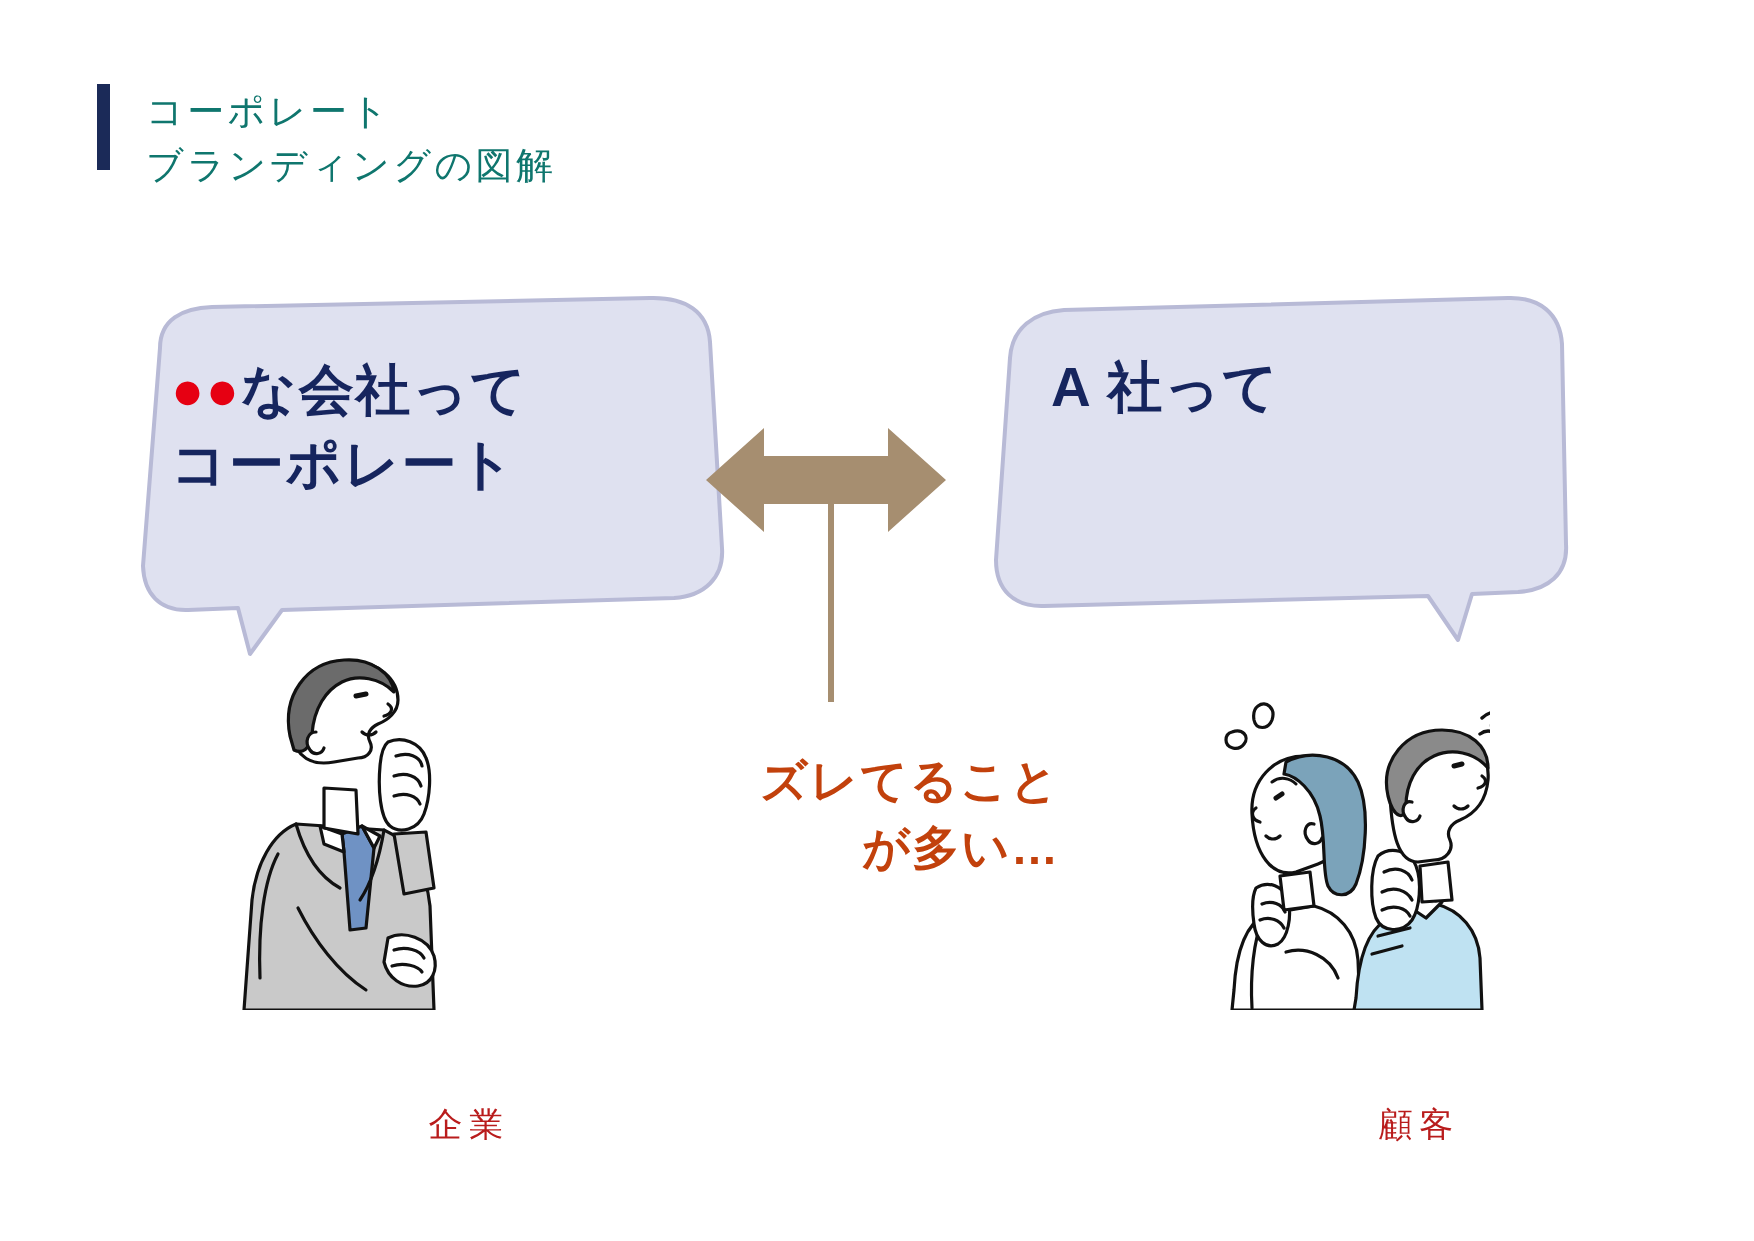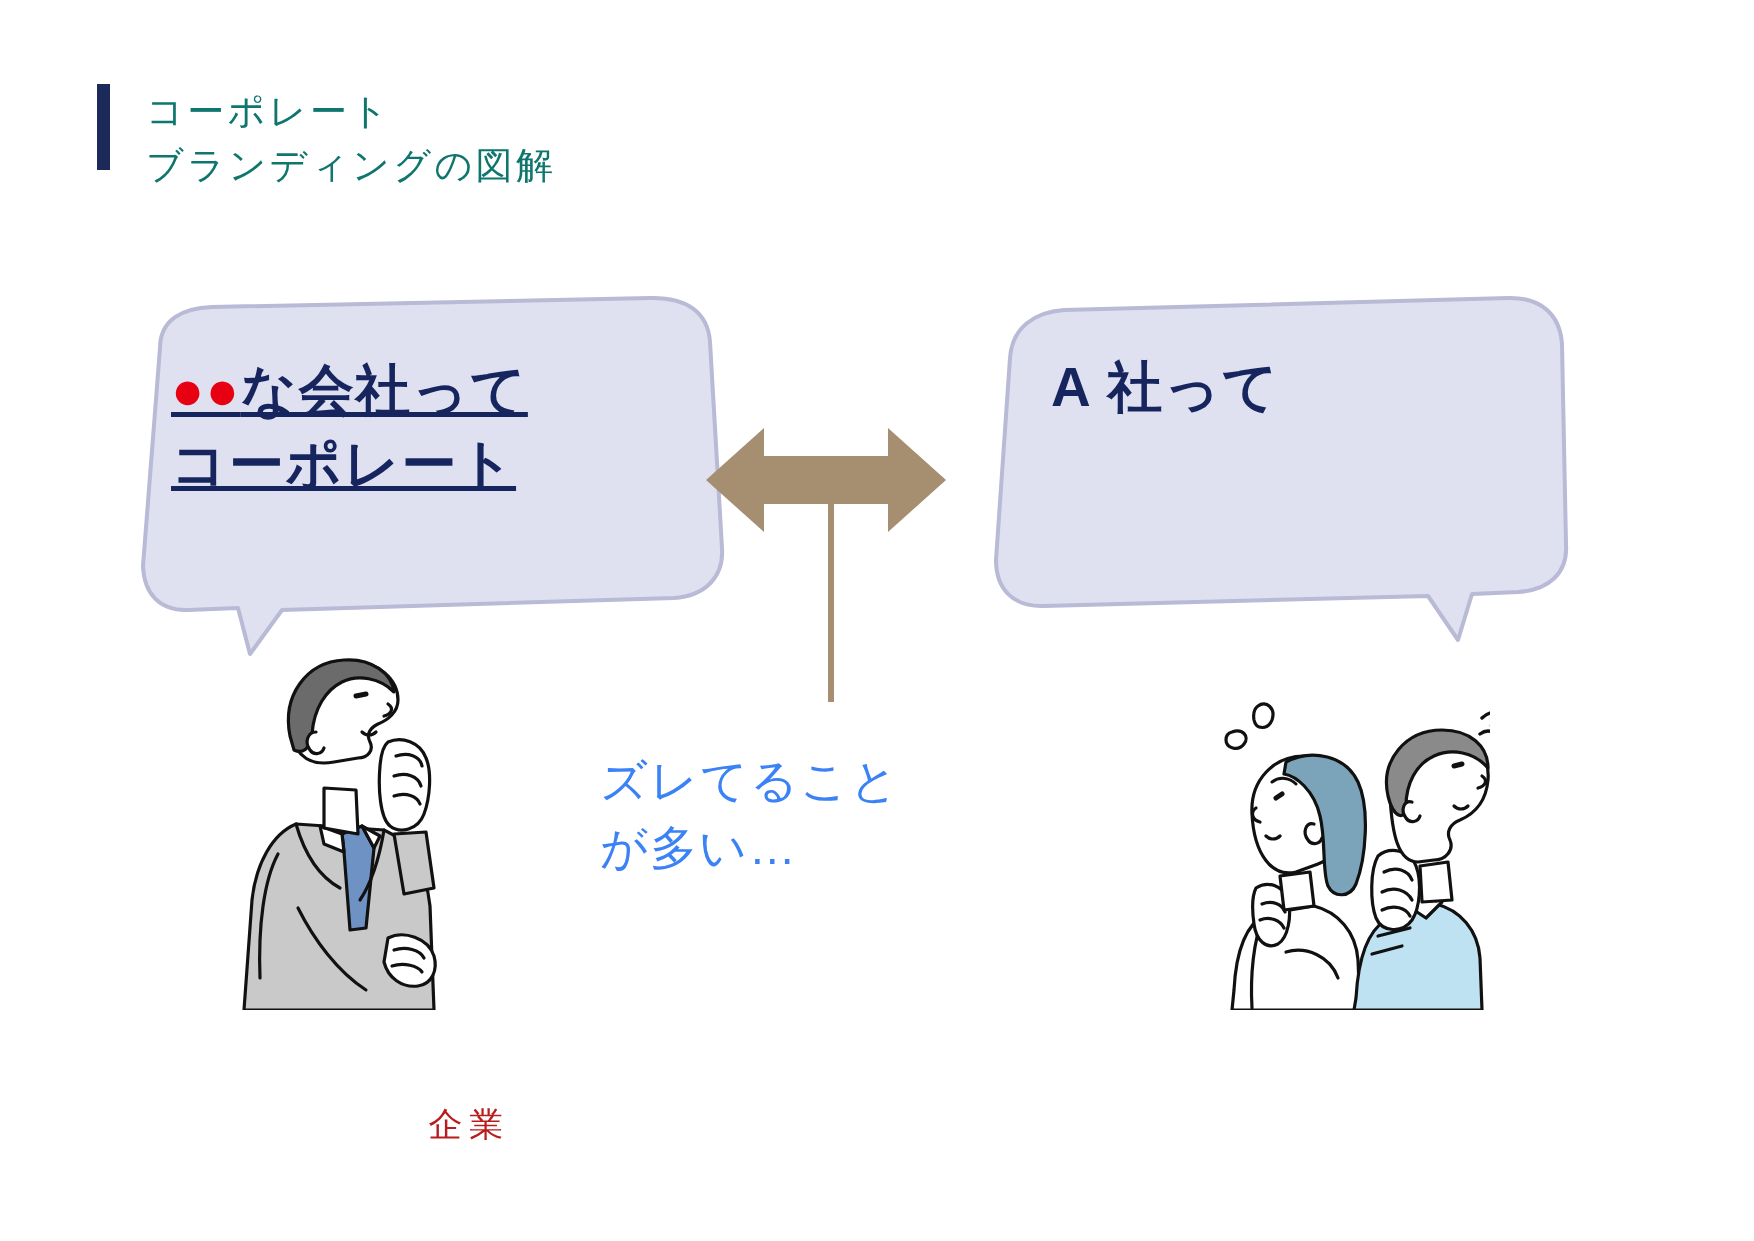--- a/index.html
+++ b/index.html
@@ -68,21 +68,20 @@
   #bubble-left {
     left: 130px;
     top: 296px;
     width: 600px;
     height: 355px;
   }
   #bubble-left-text {
     left: 41px;
     top: 58px;
     font-size: 55px;
-    text-decoration: underline;
   }
   #bubble-right {
     left: 988px;
     top: 296px;
     width: 580px;
     height: 330px;
   }
   #bubble-right-text {
     left: 63px;
     top: 55px;
@@ -103,25 +102,25 @@
     top: 480px;
     width: 6px;
     height: 222px;
     background: #a68e70;
   }
   #center-caption {
     position: absolute;
     left: 600px;
     top: 748px;
     width: 460px;
-    text-align: left;
+    text-align: right;
     font-size: 47px;
     line-height: 1.42;
-    color: #3b82f6;
-    font-weight: 400;
+    color: #c2410c;
+    font-weight: 700;
     letter-spacing: 0.04em;
     white-space: pre-line;
   }
 
   
   .figure {
     position: absolute;
   }
   #figure-company {
     left: 238px;
@@ -363,14 +362,15 @@
 
         <path d="M378 116 C 374 120, 368 120, 364 116" fill="none"></path>
 
         <path d="M392 28 C 402 18, 418 22, 418 34 C 418 44, 404 46, 402 38 C 400 32, 406 28, 411 31" fill="none" stroke-width="3.4"></path>
         <path d="M390 44 C 398 38, 410 42, 408 52" fill="none" stroke-width="3.4"></path>
       </g>
     </svg>
   </div>
 
   <div class="bottom-label" id="label-company">企業</div>
+  <div class="bottom-label" id="label-customers">顧客</div>
 
 </div>
 
 </body></html>

